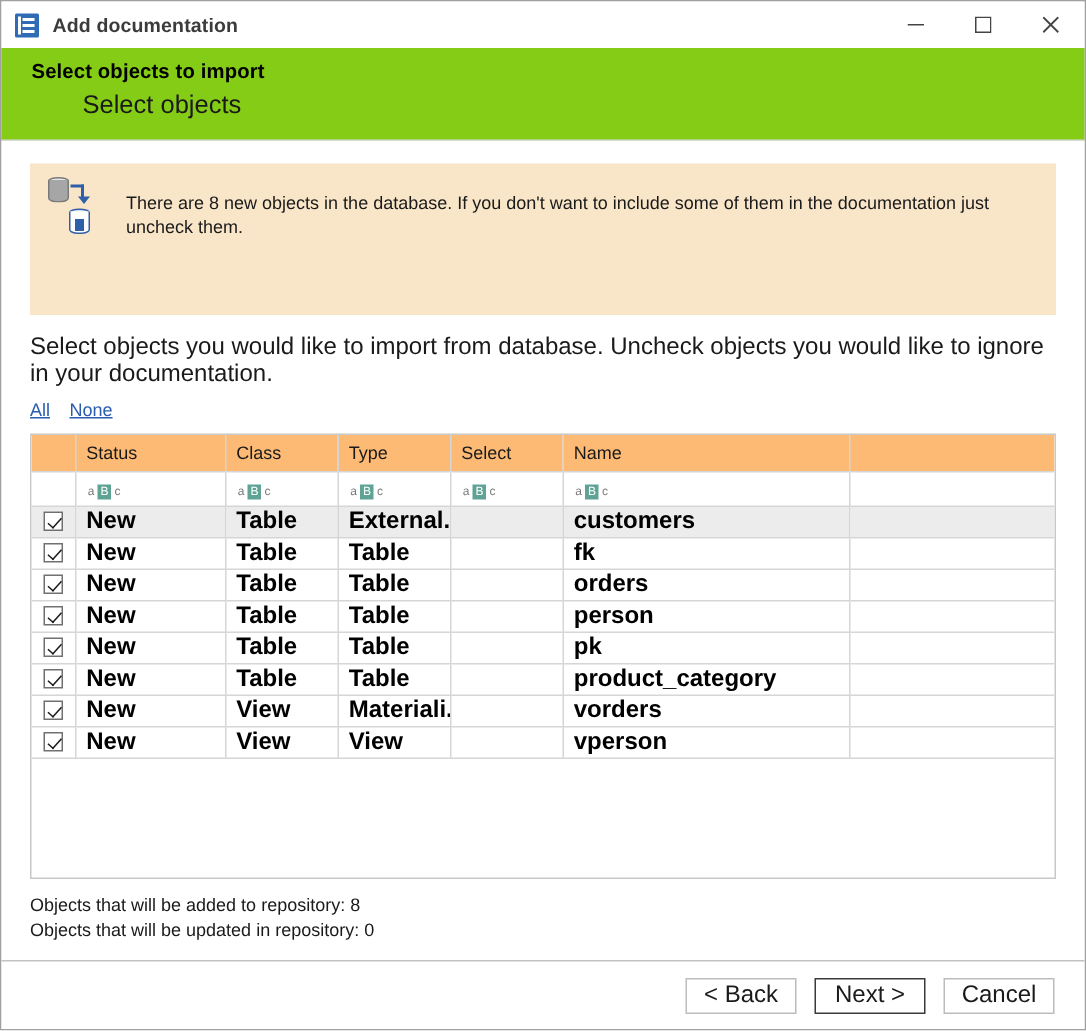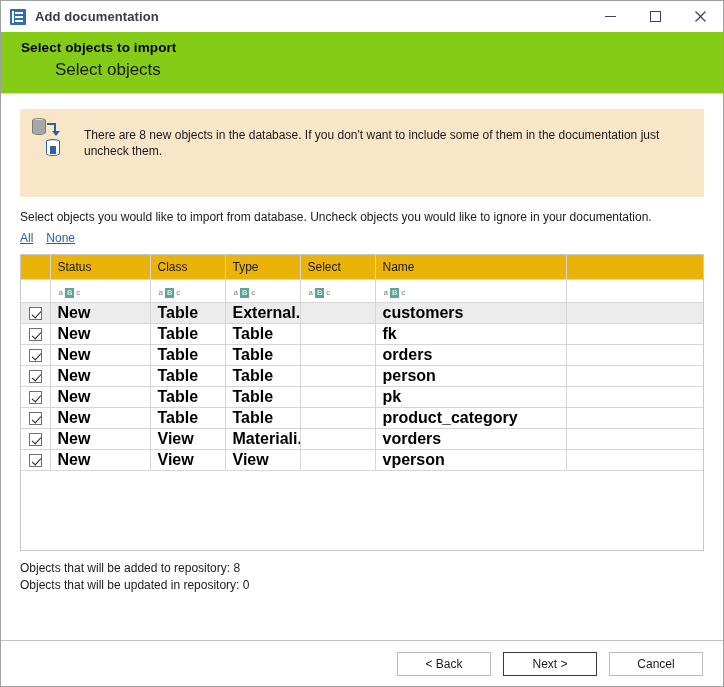--- a/index.html
+++ b/index.html
@@ -95,21 +95,21 @@
   
   .body {
     flex: 1 1 auto;
     background: #ffffff;
     position: relative;
     padding: 0 19px;
   }
 
   .notice {
     margin-top: 15px;
-    height: 88px;
+    height: 101px;
     background: #f9e6c8;
     display: flex;
     align-items: flex-start;
     padding: 8px 10px 0 10px;
   }
   .db-icon {
     position: relative;
     width: 38px; height: 44px;
     flex: 0 0 38px;
     margin-left: 2px;
@@ -157,21 +157,21 @@
   .notice-text {
     font-size: 12px;
     color: #1a1a1a;
     margin-left: 14px;
     margin-top: 11px;
     line-height: 1.3;
   }
 
   .instruct {
     margin-top: 13px;
-    font-size: 12px;
+    font-size: 16px;
     color: #1a1a1a;
   }
   .links {
     margin-top: 7px;
     font-size: 12px;
   }
   .links a {
     color: #2a5db0;
     text-decoration: underline;
     cursor: pointer;
@@ -196,21 +196,21 @@
   table.dg col.c-chk   { width: 29px;  }
   table.dg col.c-stat  { width: 100px; }
   table.dg col.c-class { width: 75px;  }
   table.dg col.c-type  { width: 75px;  }
   table.dg col.c-schema{ width: 75px;  }
   table.dg col.c-name  { width: 191px; }
   table.dg col.c-fill  { width: auto;  }
 
   table.dg thead th {
     height: 24px;
-    background: #eab308;
+    background: #fdba74;
     border-right: 1px solid #d6d6d6;
     border-bottom: 1px solid #d6d6d6;
     text-align: left;
     font-weight: normal;
     color: #1a1a1a;
     padding: 0 0 0 7px;
     font-size: 12px;
   }
   table.dg thead th.last { border-right: none; }
 
@@ -288,24 +288,24 @@
     flex: 0 0 46px;
     border-top: 1px solid #c2c2c2;
     background: #ffffff;
     display: flex;
     align-items: center;
     justify-content: flex-end;
     padding-right: 20px;
     gap: 12px;
   }
   .btn {
-    width: 94px; height: 24px;
+    width: 74px; height: 24px;
     background: #ffffff;
     border: 1px solid #bcbcbc;
-    font-size: 12px;
+    font-size: 16px;
     color: #1a1a1a;
     font-family: "Liberation Sans", sans-serif;
     cursor: pointer;
     display: flex; align-items: center; justify-content: center;
     padding: 0;
   }
   .btn.default { border: 1.5px solid #3a3a3a; }
 </style>
 </head>
 <body>

